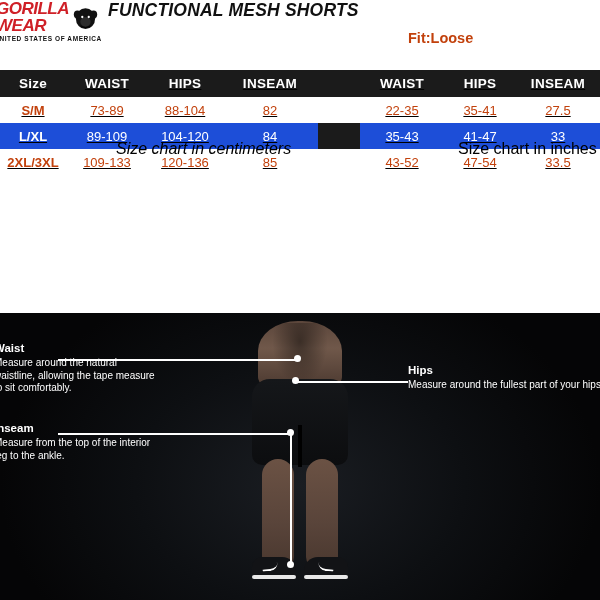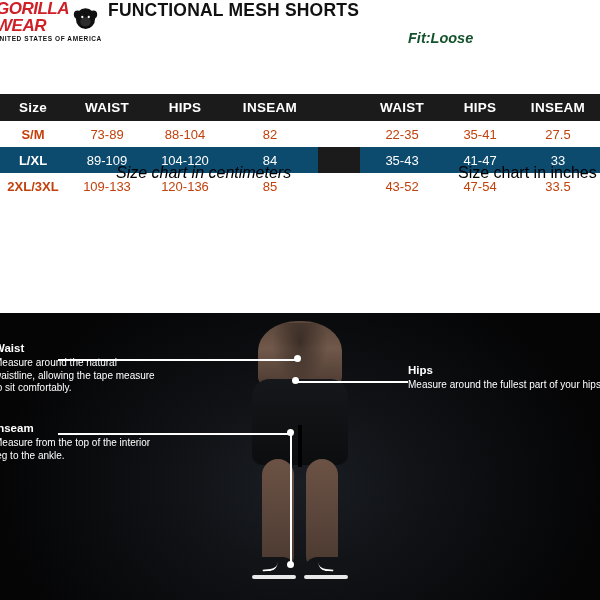--- a/index.html
+++ b/index.html
@@ -75,29 +75,29 @@
     letter-spacing: 0.6px;
     margin-top: 2px;
     white-space: nowrap;
   }
   .product-title {
     font-size: 17.5px;
     font-weight: bold;
     color: #111;
     letter-spacing: 0.2px;
     margin-left: 8px;
+    font-style: italic;
   }
   .fit-label {
     position: absolute;
     left: 408px;
     top: 30px;
     font-size: 14.5px;
     font-weight: bold;
-    color: #14532d;
-    font-style: italic;
+    color: #c2410c;
   }
   .fit-label .fit-value {
     font-weight: bold;
   }
 
   
   .chart-band {
     background: #ffffff;
     position: relative;
   }
@@ -110,21 +110,22 @@
   .unit-in {
     position: absolute;
     left: 458px;
     top: 70px;
   }
 
   table.size-table {
     border-collapse: collapse;
     width: 600px;
     table-layout: fixed;
-    margin-top: 28px;
+    margin-top: 4px;
+    text-decoration: underline;
   }
   table.size-table th,
   table.size-table td {
     text-align: center;
     vertical-align: middle;
     padding: 0;
     height: 26px;
     font-size: 13px;
   }
   tr.row-head {
@@ -135,21 +136,21 @@
     font-weight: bold;
     font-size: 13.5px;
     height: 27px;
     letter-spacing: 0.3px;
   }
   tr.row-a {
     background: #ffffff;
     color: #c2410c;
   }
   tr.row-b {
-    background: #0c4a6e;
+    background: #1d4ed8;
     color: #ffffff;
     border-radius: 10px;
   }
   td.size-cell, th.size-cell {
     font-weight: bold;
     font-size: 14px;
   }
   td.gap-cell, th.gap-cell {
     background: transparent;
   }

